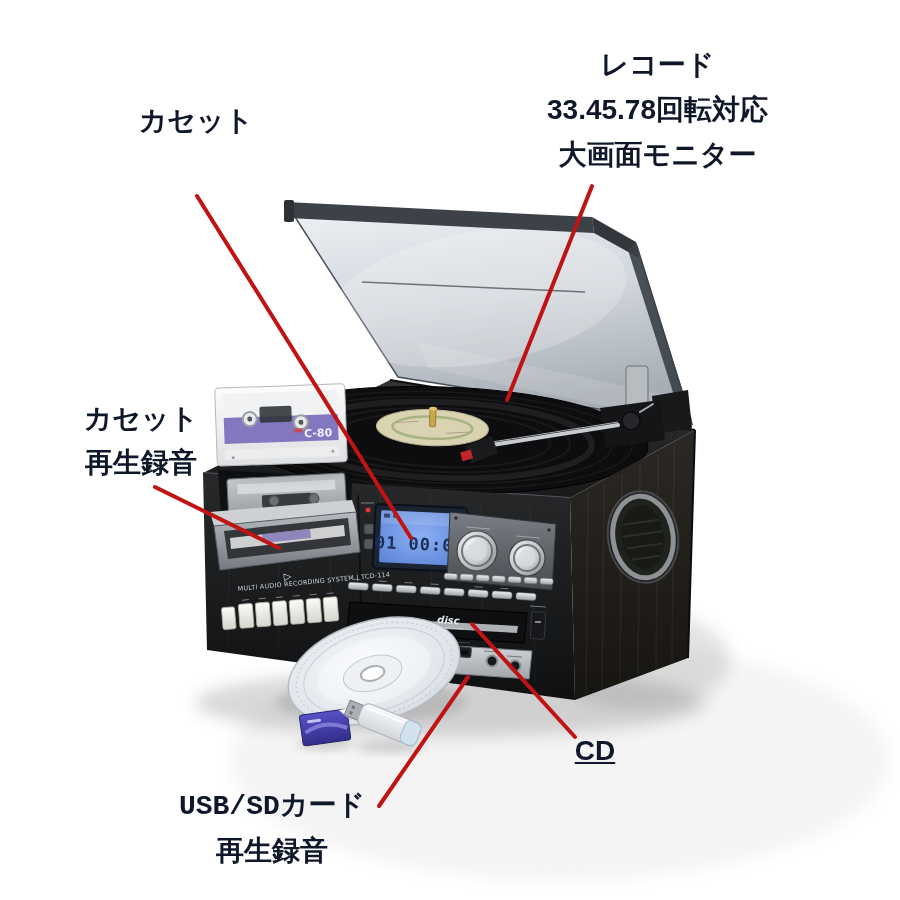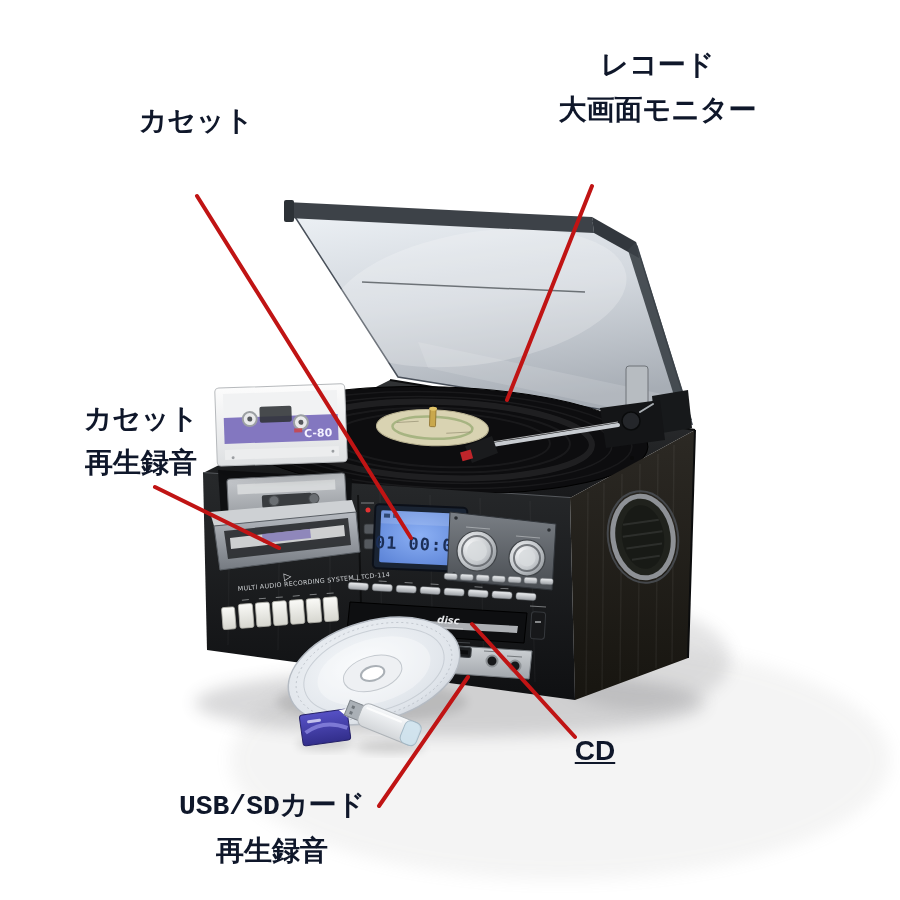--- a/index.html
+++ b/index.html
@@ -346,20 +346,21 @@
       <line x1="575" y1="737" x2="472" y2="624"></line>
       <line x1="379" y1="806" x2="468" y2="677"></line>
     </g>
   </svg>
 
   <div class="callout" id="label-monitor" style="left:60px;top:99px;width:272px;">
     <div>カセット</div>
   </div>
   <div class="callout" id="label-record" style="left:505px;top:42px;width:305px;">
     <div>レコード</div>
+    <div>33.45.78回転対応</div>
     <div>大画面モニター</div>
   </div>
   <div class="callout" id="label-cassette" style="left:41px;top:397px;width:200px;">
     <div>カセット</div>
     <div>再生録音</div>
   </div>
   <div class="callout" id="label-cd" style="left:495px;top:729px;width:200px;text-decoration:underline;">
     <div>CD</div>
   </div>
   <div class="callout" id="label-usbsd" style="left:122px;top:784px;width:300px;font-family:Liberation Mono, monospace;">

